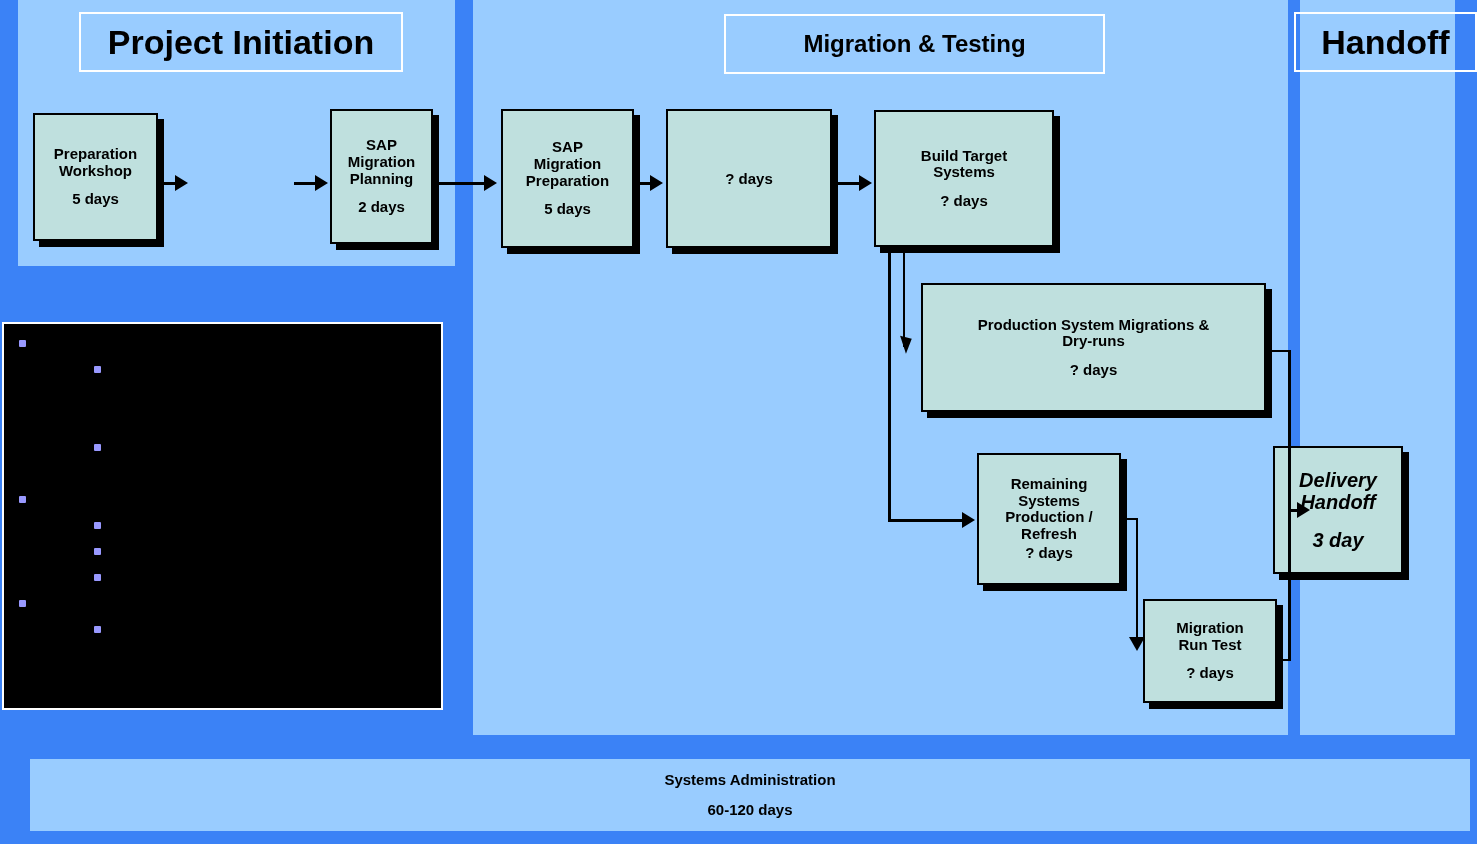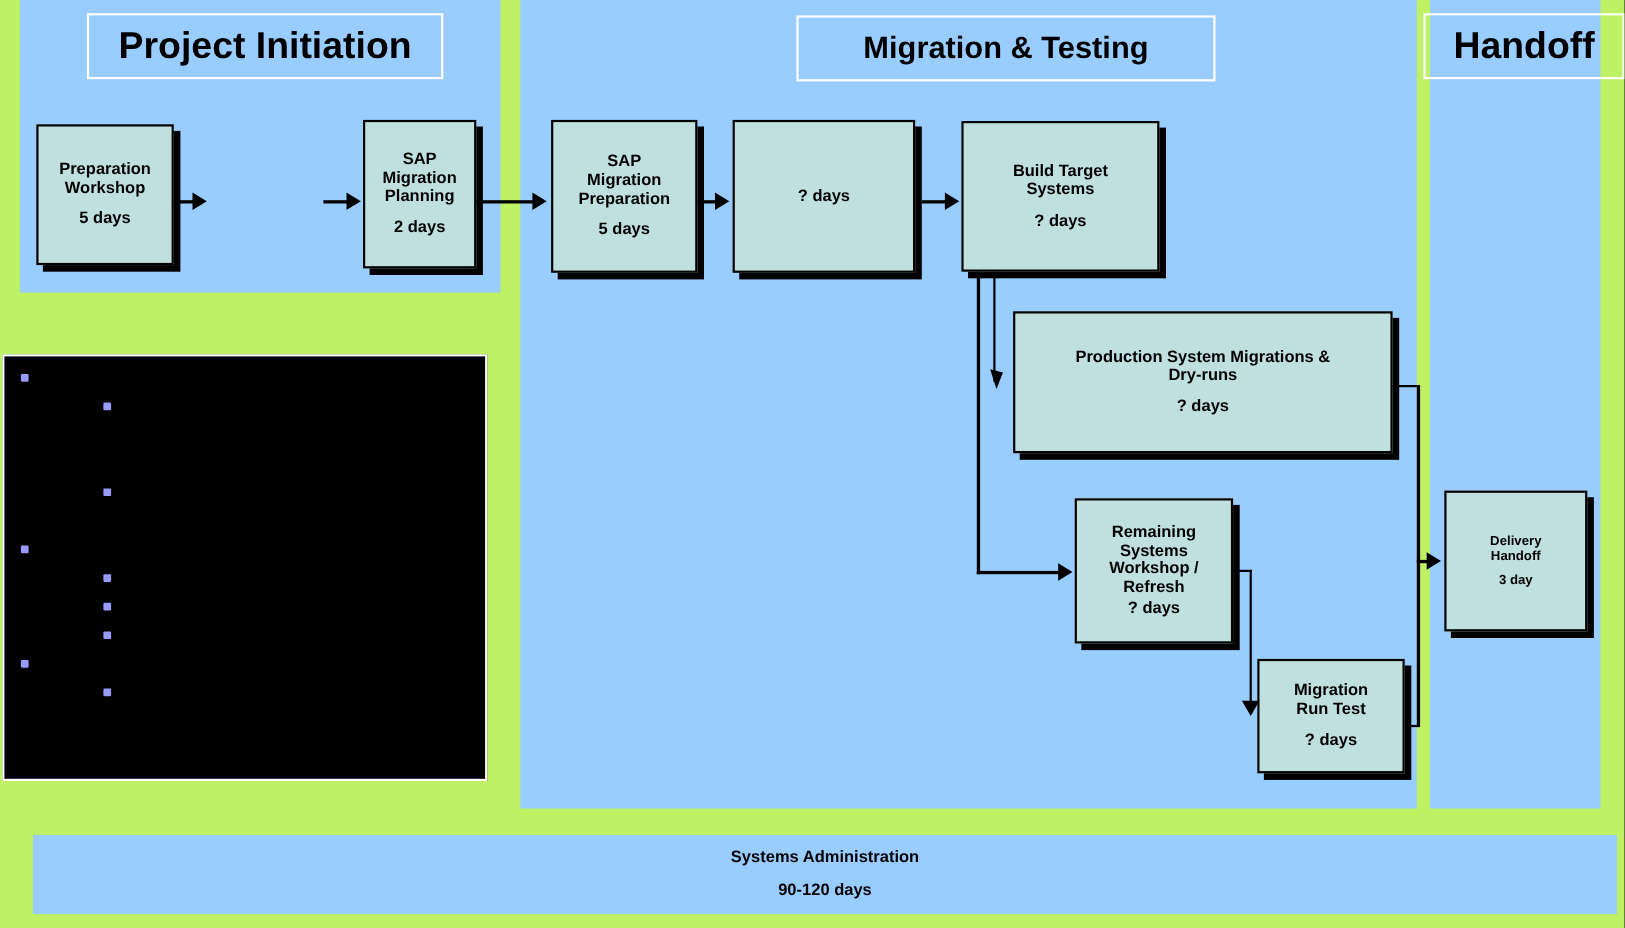--- a/index.html
+++ b/index.html
@@ -4,21 +4,21 @@
 <style>
   html, body {
     margin: 0;
     padding: 0;
     background: #000000;
   }
   #canvas {
     position: relative;
     width: 1477px;
     height: 844px;
-    background: #bef264;
+    background: #3b82f6;
     font-family: "Liberation Sans", sans-serif;
     overflow: hidden;
   }
   
   .panel {
     position: absolute;
     background: #99CCFF;
     box-sizing: border-box;
   }
   .panel-title {
@@ -119,21 +119,21 @@
 </style>
 </head>
 <body>
 
 <div id="canvas">
 
   <div class="panel" style="left:18px; top:0px; width:437px; height:266px;"></div>
   <div class="panel-title" style="left:79px; top:12px; width:324px; height:60px; font-size:34px;">Project Initiation</div>
 
   <div class="panel" style="left:473px; top:0px; width:815px; height:735px;"></div>
-  <div class="panel-title" style="left:724px; top:14px; width:381px; height:60px; font-size:28px;">Migration &amp; Testing</div>
+  <div class="panel-title" style="left:724px; top:14px; width:381px; height:60px; font-size:24px;">Migration &amp; Testing</div>
 
   <div class="panel" style="left:1300px; top:0px; width:155px; height:735px;"></div>
   <div class="panel-title" style="left:1294px; top:12px; width:183px; height:60px; font-size:34px;">Handoff</div>
 
   <div class="task" style="left:33px; top:113px; width:125px; height:128px; font-size:15px;">
     <span class="tlabel">Preparation
 Workshop</span>
     <span class="tdur">5 days</span>
   </div>
 
@@ -164,32 +164,32 @@
 
   <div class="task" style="left:921px; top:283px; width:345px; height:129px; font-size:15px;">
     <span class="tlabel">Production System Migrations &amp;
 Dry-runs</span>
     <span class="tdur">? days</span>
   </div>
 
   <div class="task tight" style="left:977px; top:453px; width:144px; height:132px; font-size:15px;">
     <span class="tlabel">Remaining
 Systems
-Workshop /
+Production /
 Refresh</span>
     <span class="tdur">? days</span>
   </div>
 
   <div class="task" style="left:1143px; top:599px; width:134px; height:104px; font-size:15px;">
     <span class="tlabel">Migration
 Run Test</span>
     <span class="tdur">? days</span>
   </div>
 
-  <div class="task" style="left:1313px; top:446px; width:130px; height:128px; font-size:12px;">
+  <div class="task" style="left:1273px; top:446px; width:130px; height:128px; font-size:20px;font-style:italic;">
     <span class="tlabel">Delivery
 Handoff</span>
     <span class="tdur">3 day</span>
   </div>
 
   <div class="hline" style="left:158px; top:182px; width:22px;"></div>
   <div class="arrow-r" style="left:175px; top:175px;"></div>
 
   <div class="hline" style="left:294px; top:182px; width:24px;"></div>
   <div class="arrow-r" style="left:315px; top:175px;"></div>
@@ -239,16 +239,16 @@
     <div class="note-text" style="left:32px; top:167px;"></div>
     <div class="note-text" style="left:107px; top:193px;"></div>
     <div class="note-text" style="left:107px; top:219px;"></div>
     <div class="note-text" style="left:107px; top:245px;"></div>
     <div class="note-text" style="left:32px; top:271px;"></div>
     <div class="note-text" style="left:107px; top:297px;"></div>
   </div>
 
   <div class="adminbar" style="left:30px; top:759px; width:1440px; height:72px;">
     <span>Systems Administration</span>
-    <span class="adur">90-120 days</span>
+    <span class="adur">60-120 days</span>
   </div>
 
 </div>
 
 </body></html>

